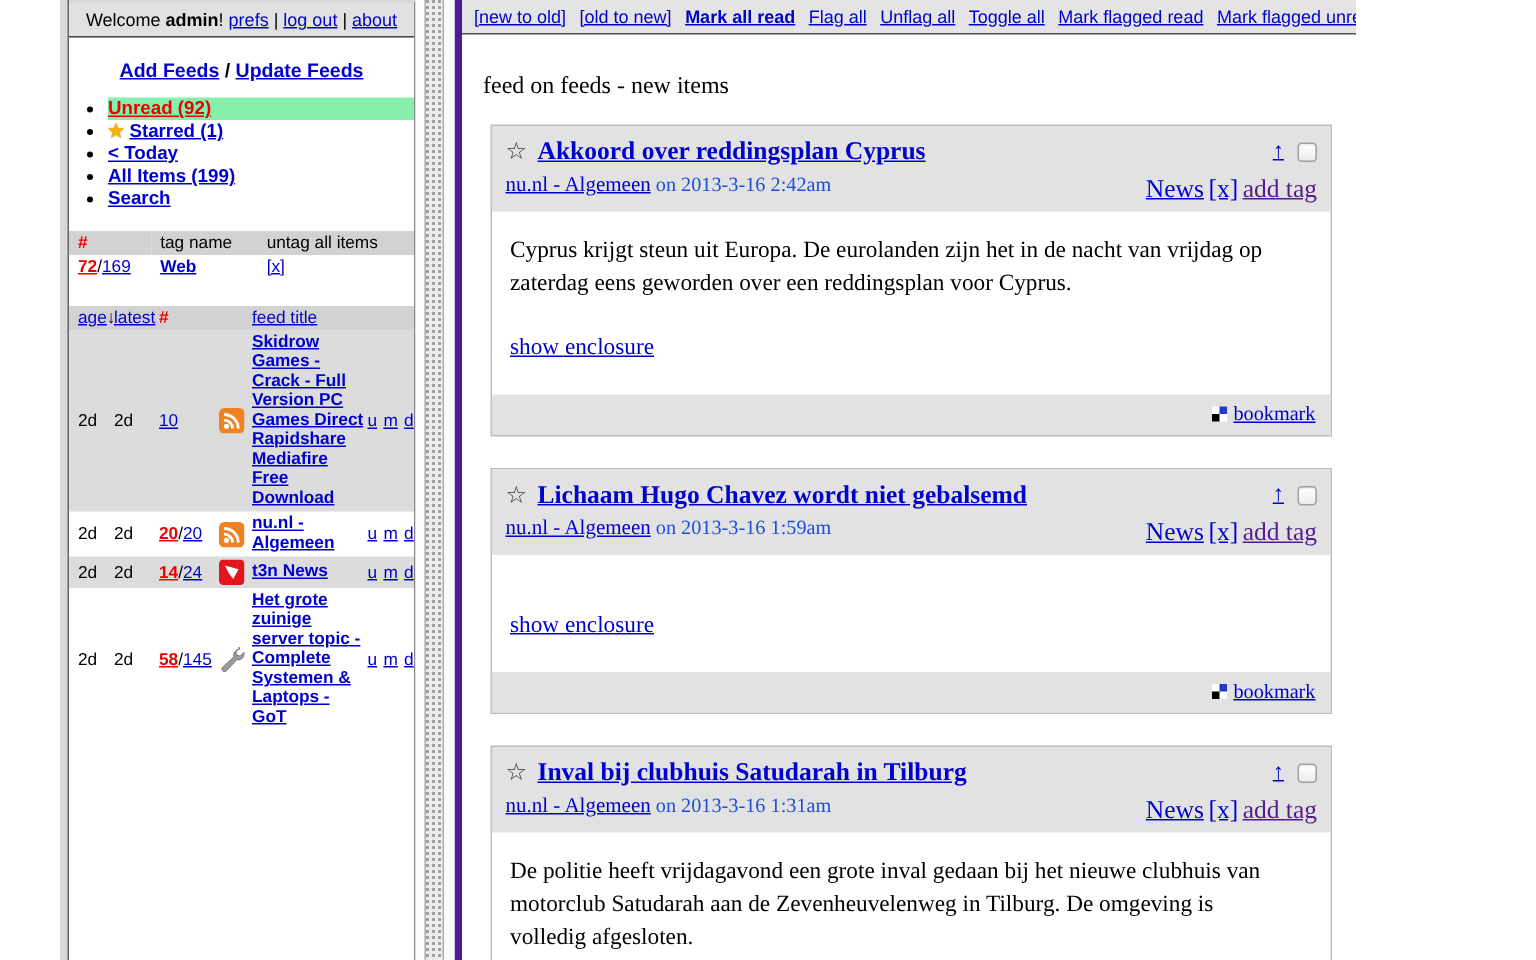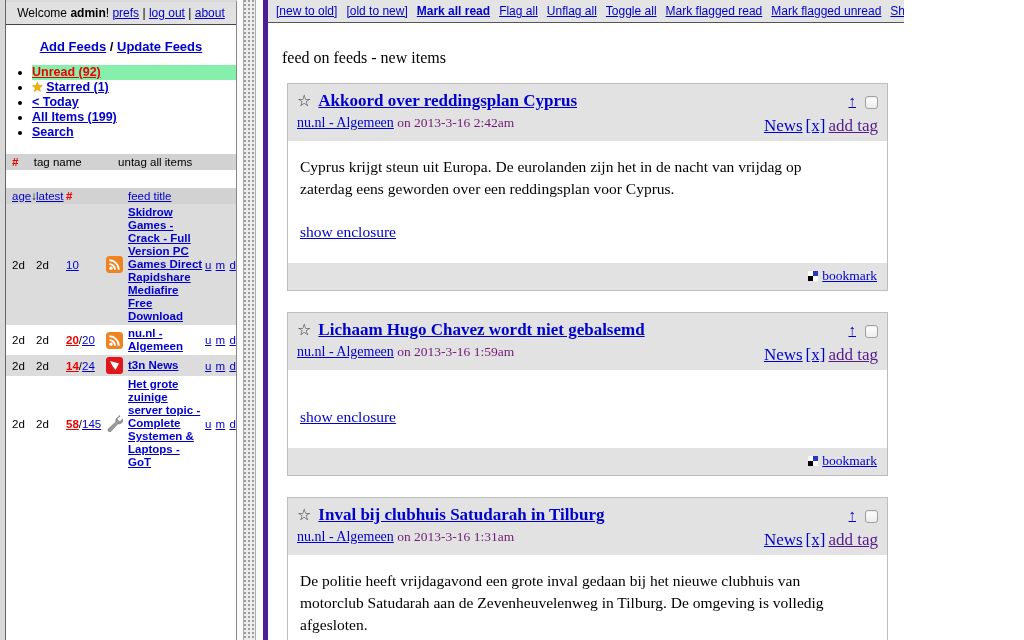--- a/index.html
+++ b/index.html
@@ -1,20 +1,20 @@
 <!DOCTYPE html>
 <html><head>
 <meta charset="utf-8">
 <style>
   * { box-sizing: border-box; margin: 0; padding: 0; }
   html, body { width: 1024px; height: 640px; overflow: hidden; background: #fff; }
   body { font-family: "Liberation Sans", sans-serif; color: #000; }
   a { color: #0000cc; text-decoration: underline; cursor: pointer; }
 
-  .screen { display: flex; width: 904px; height: 640px; }
+  .screen { display: flex; width: 904px; height: 640px; padding-left: 40px; }
 
   
   .left-frame { width: 237px; flex-shrink: 0; display: flex; background: #fff; }
   .left-gutter { width: 6px; background: #d9d9d9; border-right: 1px solid #666; flex-shrink: 0; }
   .left-content { flex: 1; overflow: hidden; border-right: 1px solid #888; border-top: 2px solid #d9d9d9; }
 
   .welcome-bar { background: #e1e1e1; border-bottom: 1px solid #444; height: 23px;
                  font-size: 12px; text-align: center; padding-top: 4px; white-space: nowrap; }
   .welcome-bar b { font-weight: bold; }
 
@@ -66,21 +66,21 @@
   .page-title { font-size: 16px; font-weight: normal; margin: 26px 0 16px 2px; font-family: "Liberation Serif", serif; }
 
   .article { margin: 0 0 21px 7px; border: 1px solid #bdbdbd; background: #fff; }
   .article-header { background: #e2e2e2; padding: 7px 9px 5px 9px; display: flex; justify-content: space-between; }
   .ah-left { min-width: 0; }
   .title-line { display: flex; align-items: baseline; gap: 7px; }
   .star-outline { font-size: 16px; color: #333; text-decoration: none; font-family: "DejaVu Sans", sans-serif; }
   .item-title { font-size: 17px; font-weight: bold; }
   .feed-line { margin-top: 4px; font-size: 13.5px; }
   .feed-link { font-size: 14px; }
-  .item-date { color: #701a75; }
+  .item-date { color: #1d4ed8; }
   .ah-right { text-align: right; flex-shrink: 0; padding-top: 1px; }
   .arrow-link { font-size: 15px; margin-right: 9px; }
   .checkbox { display: inline-block; width: 13px; height: 13px; border: 1px solid #a0a0a0;
               border-radius: 3px; background: linear-gradient(#ffffff, #ececec);
               vertical-align: middle; box-shadow: inset 0 1px 1px rgba(0,0,0,0.08); }
   .tag-links { margin-top: 6px; font-size: 17px; }
   .tag-links a { margin-left: 3px; }
   .addtag-link { color: #551a8b; }
 
   .article-body { padding: 15px 40px 4px 12px; font-size: 15.5px; line-height: 1.42; }
@@ -114,20 +114,25 @@
 
       <table class="tag-table">
         <thead>
           <tr>
             <th class="hdr-hash">#</th>
             <th>tag name</th>
             <th>untag all items</th>
           </tr>
         </thead>
         <tbody>
+          <tr>
+            <td><a class="cnt-un">72</a><span>/</span><a>169</a></td>
+            <td class="tag-name"><a>Web</a></td>
+            <td><a>[x]</a></td>
+          </tr>
         </tbody>
       </table>
 
       <div class="feed-table">
         <div class="feed-hrow">
           <span><a>age</a><span>↓</span></span>
           <a>latest</a>
           <span class="hdr-hash">#</span>
           <span></span>
           <a>feed title</a>

